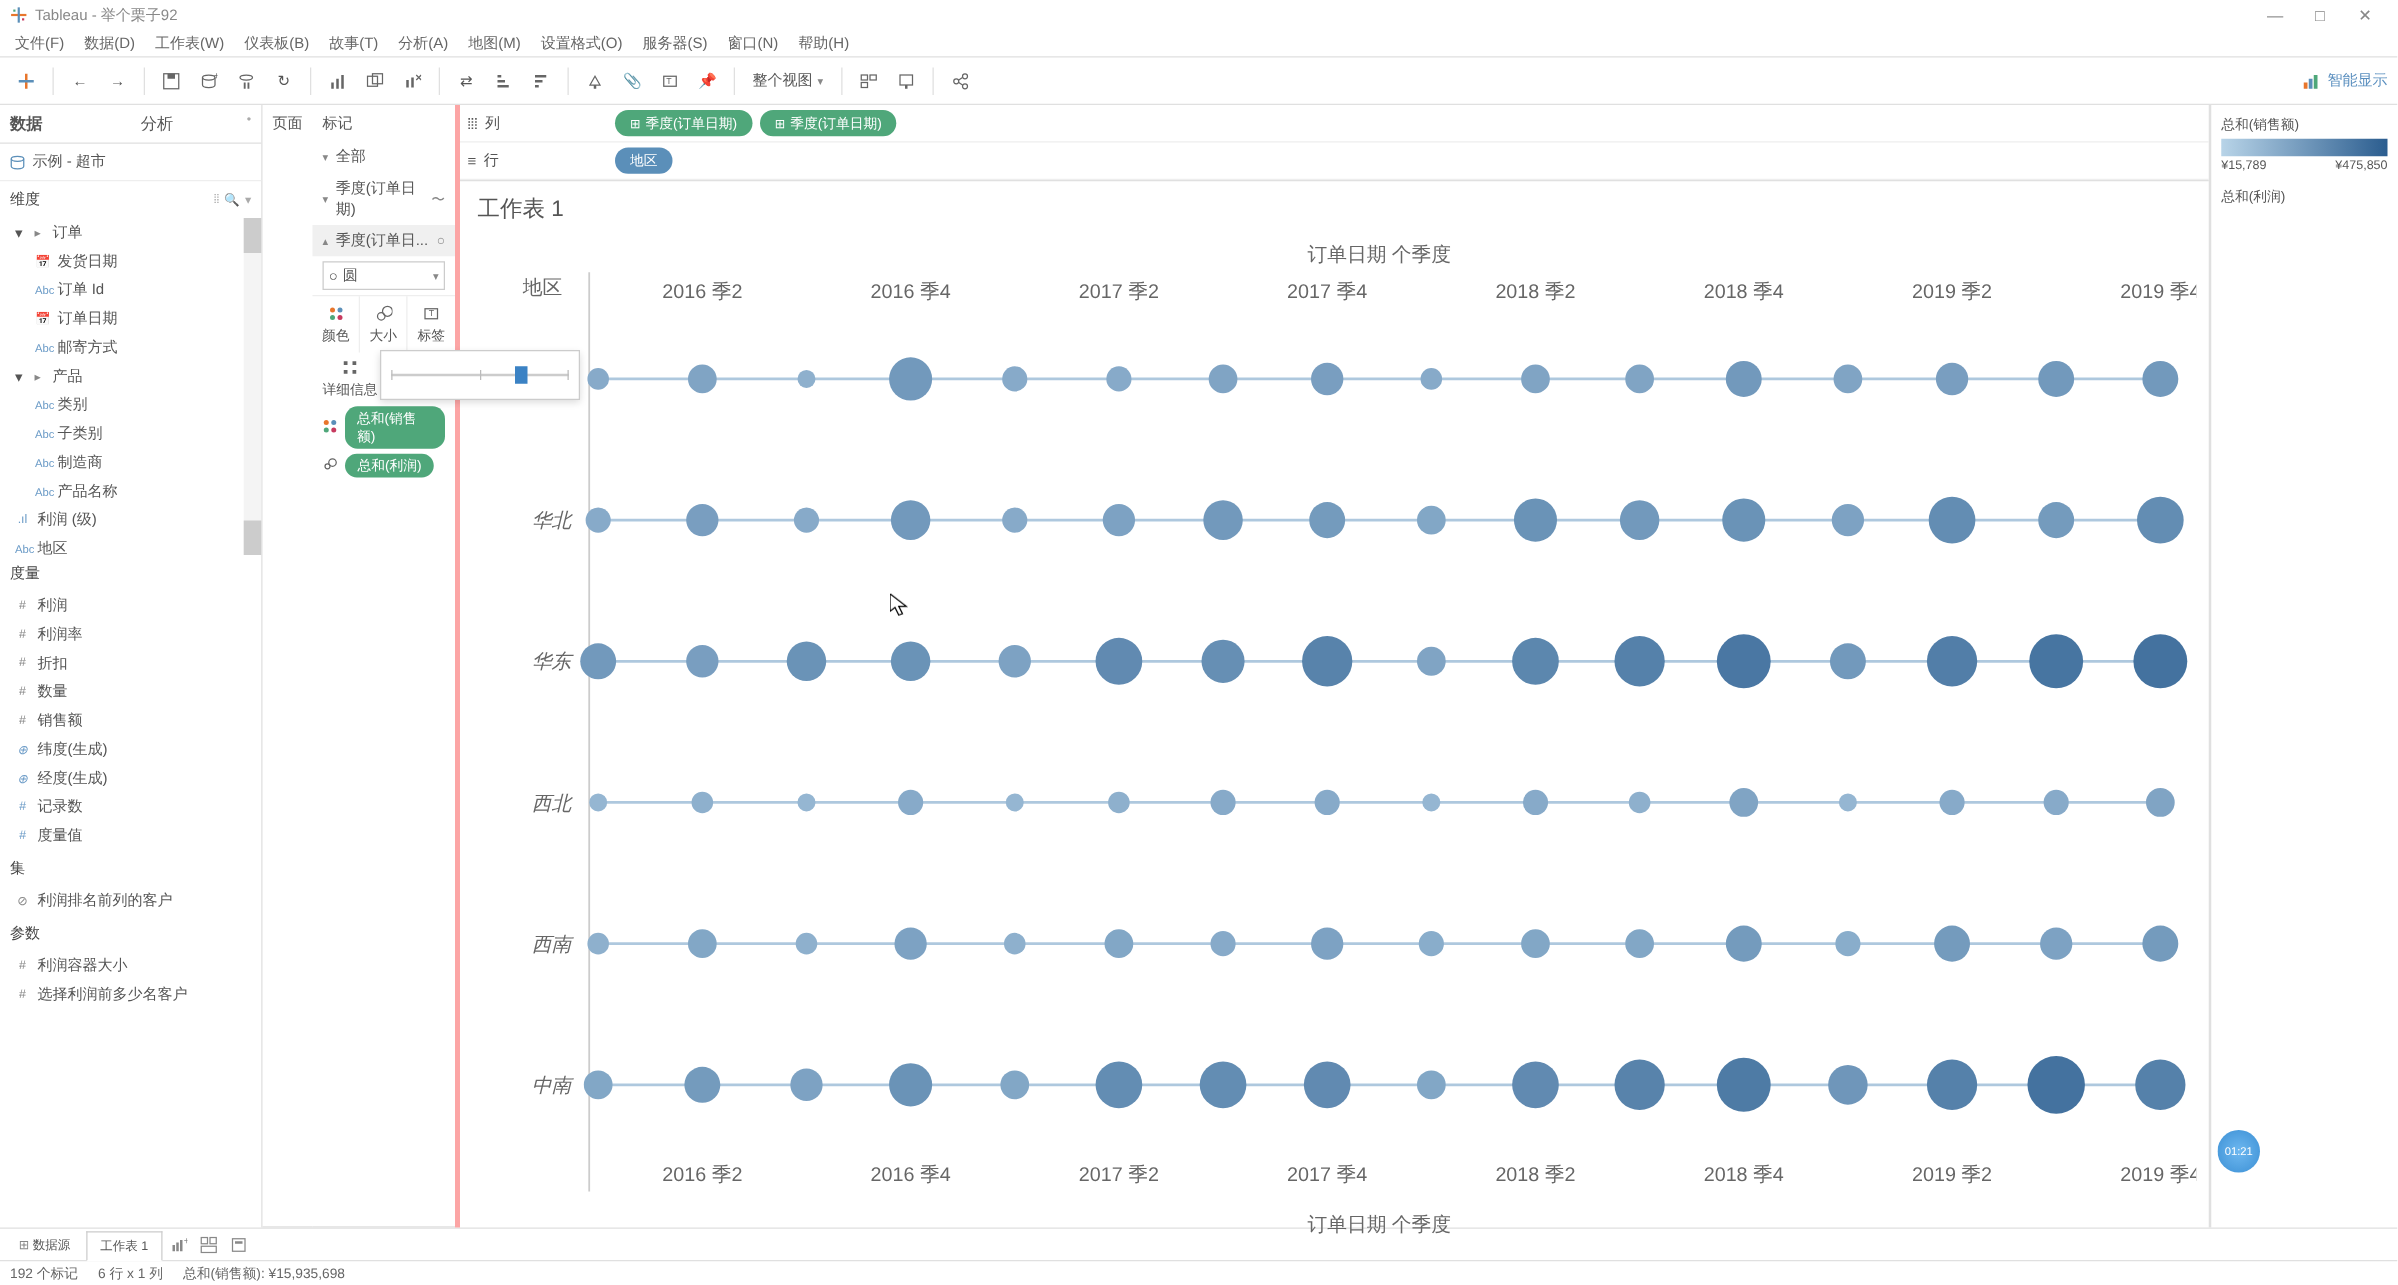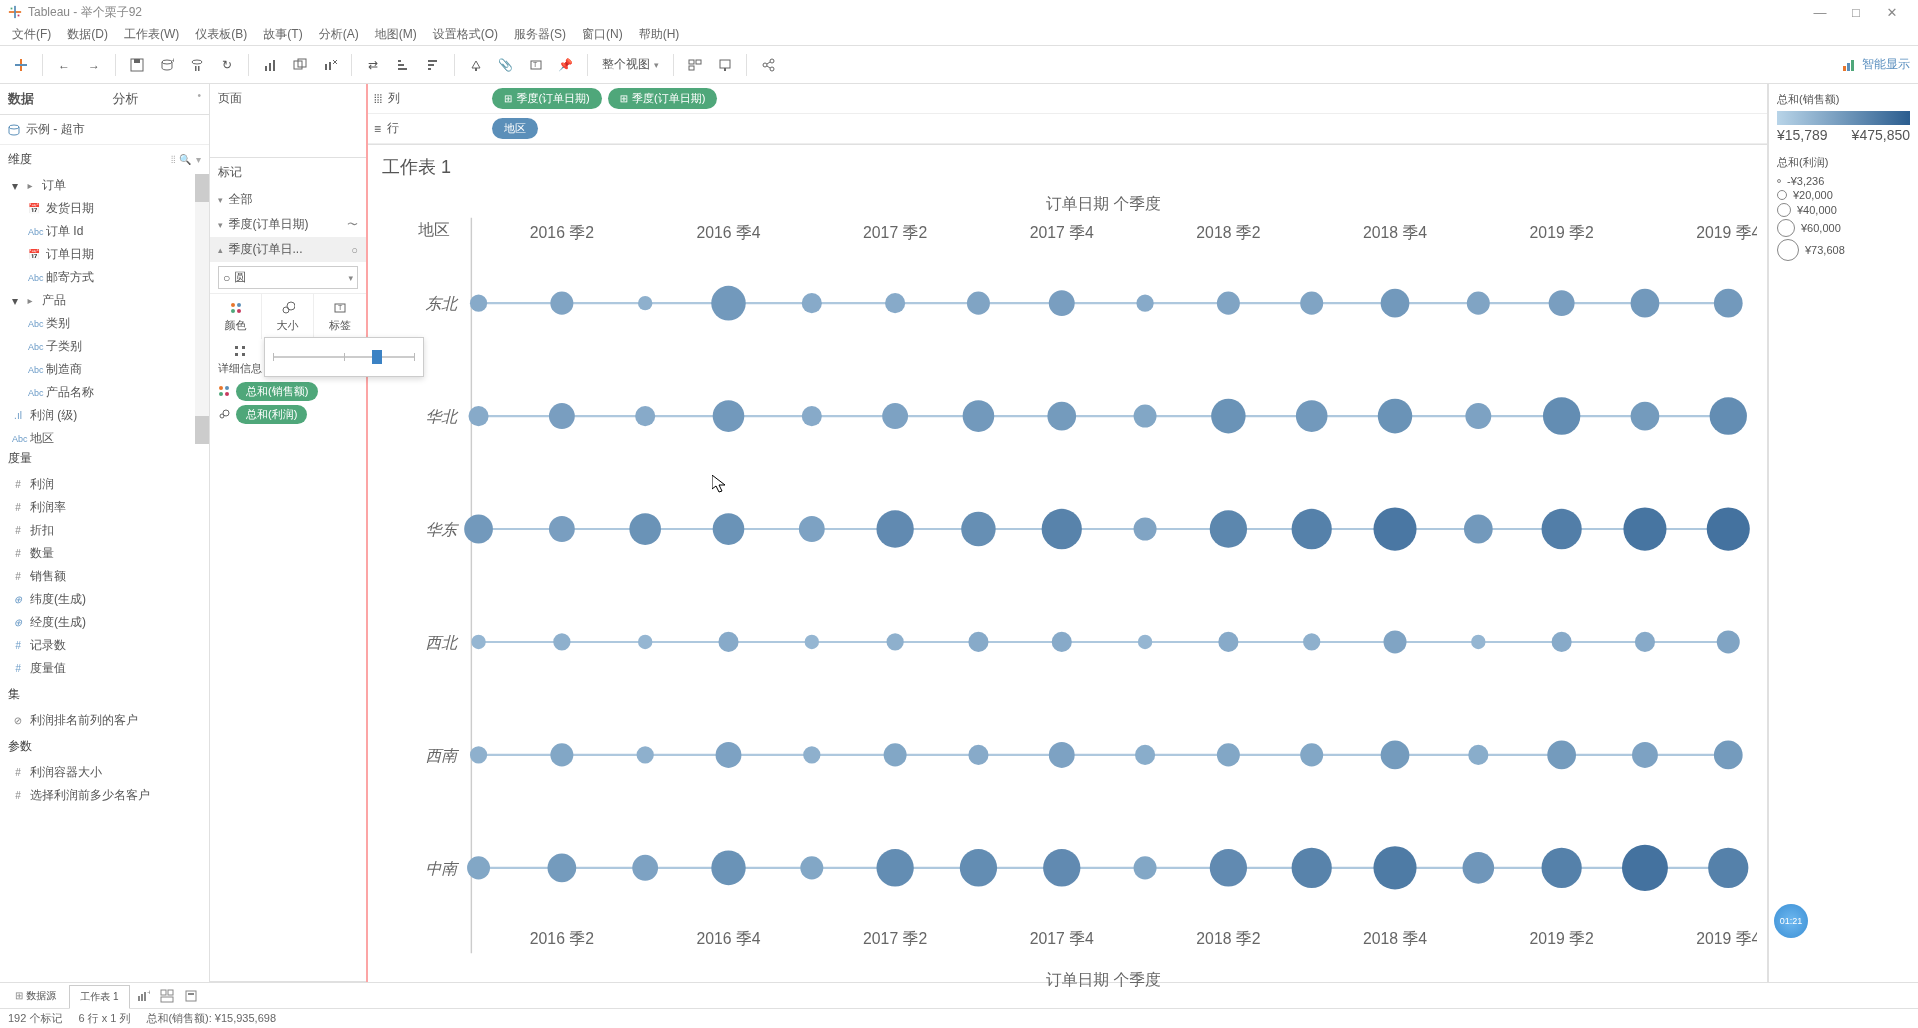--- a/index.html
+++ b/index.html
@@ -35,21 +35,21 @@
 .lp-item.lvl1 { padding-left: 12px; }
 .lp-item.lvl2 { padding-left: 28px; }
 .lp-item .ico { width:12px; text-align:center; color:#888; font-size:10px;}
 .lp-item .ico.abc { color:#6b9bc7; font-size:9px;}
 .lp-item .ico.num { color:#6b9bc7; }
 .lp-item .ico.date { color:#6b9bc7; }
 .lp-item .ico.calc { font-style:italic; color:#6b9bc7;}
 .lp-scrollbar { position:absolute; right:0; top:0; width:14px; height:100%; background:#f4f4f4;}
 .lp-thumb { position:absolute; right:0; top:0; width:14px; height:28px; background:#ccc;}
 
-.midpane { width: 158px; border-right: 2px solid #fca5a5; display:flex; flex-direction:column; }
+.midpane { width: 158px; border-right: 4px solid #fca5a5; display:flex; flex-direction:row; }
 .mp-card { border-bottom:1px solid #e0e0e0; }
 .mp-head { padding:6px 8px; color:#555; font-size:12px;}
 .mp-body { min-height:44px; padding:4px 8px; }
 .mp-marks-row { display:flex; align-items:center; padding:4px 8px; gap:6px; color:#555; cursor:default;}
 .mp-marks-row .caret { font-size:9px; color:#888;}
 .mp-marks-row.sel { background:#f0f0f0;}
 .mp-marks-row .trail { margin-left:auto; color:#888; font-size:11px;}
 .mp-shape-select { margin:4px 8px; border:1px solid #ccc; padding:2px 4px; display:flex; align-items:center; gap:4px; color:#555;}
 .mp-shape-select .dd { margin-left:auto; color:#888; font-size:9px;}
 .mp-enc-grid { display:grid; grid-template-columns:repeat(3,1fr); border-top:1px solid #eee;}
@@ -84,21 +84,21 @@
 .chart-svg { width:100%; height:100%;}
 .axis-label { fill:#666; font-size:11px;}
 .axis-title { fill:#666; font-size:11px;}
 .row-label { fill:#666; font-size:11px; font-style:italic; text-anchor:end;}
 .gridline { stroke:#ccc; stroke-width:1;}
 .row-line { stroke:#7aa5c9; stroke-width:1.5;}
 
 .rightpane { width:150px; border-left:1px solid #e0e0e0; padding:8px;}
 .legend-title { font-size:11px; color:#555; margin-bottom:4px;}
 .legend-gradient { height:14px; background:linear-gradient(90deg,#b8d4e8,#2b5d8f); margin-bottom:2px;}
-.legend-ends { display:flex; justify-content:space-between; font-size:14px; color:#555; margin-bottom:12px;}
+.legend-ends { display:flex; justify-content:space-between; font-size:10px; color:#555; margin-bottom:12px;}
 .legend-size-row { display:flex; align-items:center; gap:6px; font-size:11px; color:#555; padding:1px 0;}
 .legend-size-row .circ { border:1px solid #888; border-radius:50%; flex-shrink:0;}
 
 .tabsbar { height:26px; border-top:1px solid #e0e0e0; display:flex; align-items:center; padding:0 4px; gap:2px;}
 .tabsbar .tab { padding:4px 10px; font-size:10px; color:#555; border:1px solid transparent;}
 .tabsbar .tab.active { border:1px solid #ccc; border-bottom-color:#fff; background:#fff; position:relative; top:1px;}
 .tabsbar .tab-icon { width:22px; height:22px; display:flex; align-items:center; justify-content:center; color:#888;}
 
 .statusbar { height:20px; border-top:1px solid #e0e0e0; display:flex; align-items:center; padding:0 8px; gap:16px; font-size:11px; color:#666;}
 
@@ -670,42 +670,20 @@
       </div>
     </div>
     <div class="rightpane">
       <div class="legend-title">总和(销售额)</div>
       <div class="legend-gradient"></div>
       <div class="legend-ends">
           <span>¥15,789</span>
           <span>¥475,850</span>
         </div>
       <div class="legend-title">总和(利润)</div>
-      <div id="size-legend">
-          <div class="legend-size-row">
-            <div class="circ" style="width: 4px; height: 4px;"></div>
-            <span>-¥3,236</span>
-          </div>
-          <div class="legend-size-row">
-            <div class="circ" style="width: 10px; height: 10px;"></div>
-            <span>¥20,000</span>
-          </div>
-          <div class="legend-size-row">
-            <div class="circ" style="width: 14px; height: 14px;"></div>
-            <span>¥40,000</span>
-          </div>
-          <div class="legend-size-row">
-            <div class="circ" style="width: 18px; height: 18px;"></div>
-            <span>¥60,000</span>
-          </div>
-          <div class="legend-size-row">
-            <div class="circ" style="width: 22px; height: 22px;"></div>
-            <span>¥73,608</span>
-          </div>
-        </div>
     </div>
   </div>
 
 </div>
 
 <div class="tabsbar">
   <div class="tab"><span style="color:#888">⊞ </span><span>数据源</span></div>
   <div class="tab active">工作表 1</div>
   <div class="tab-icon">
       <svg width="14" height="14">

